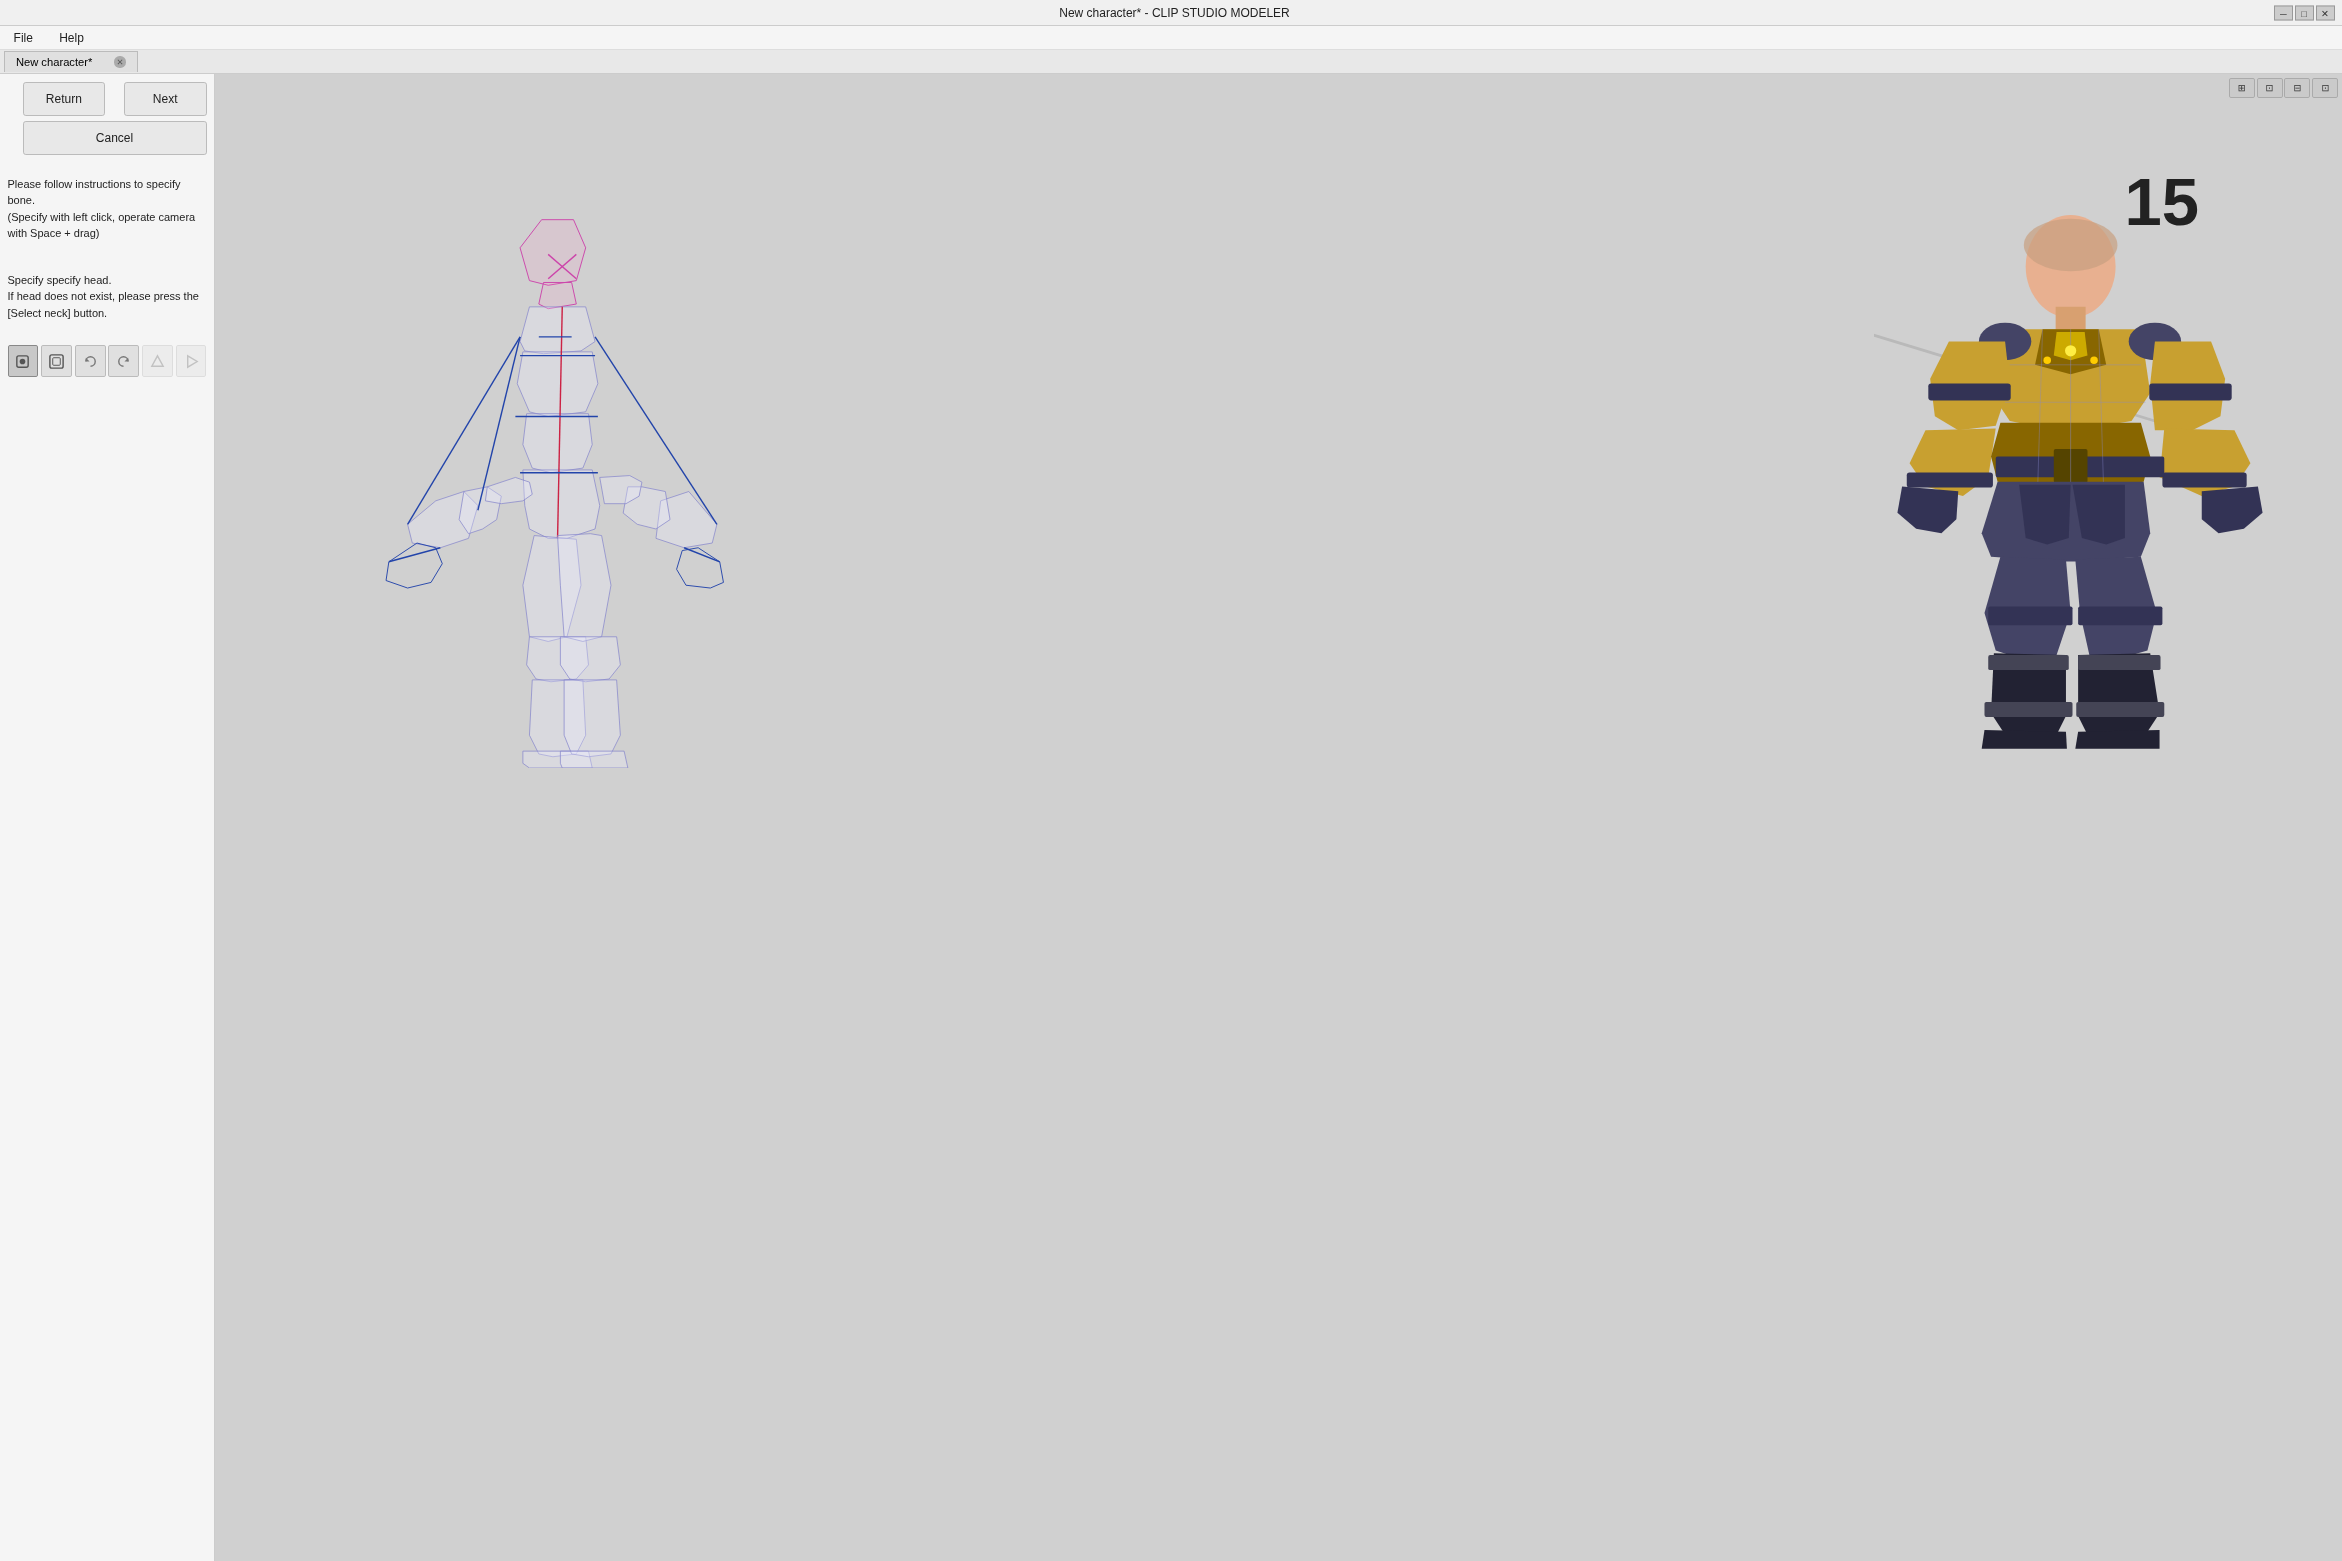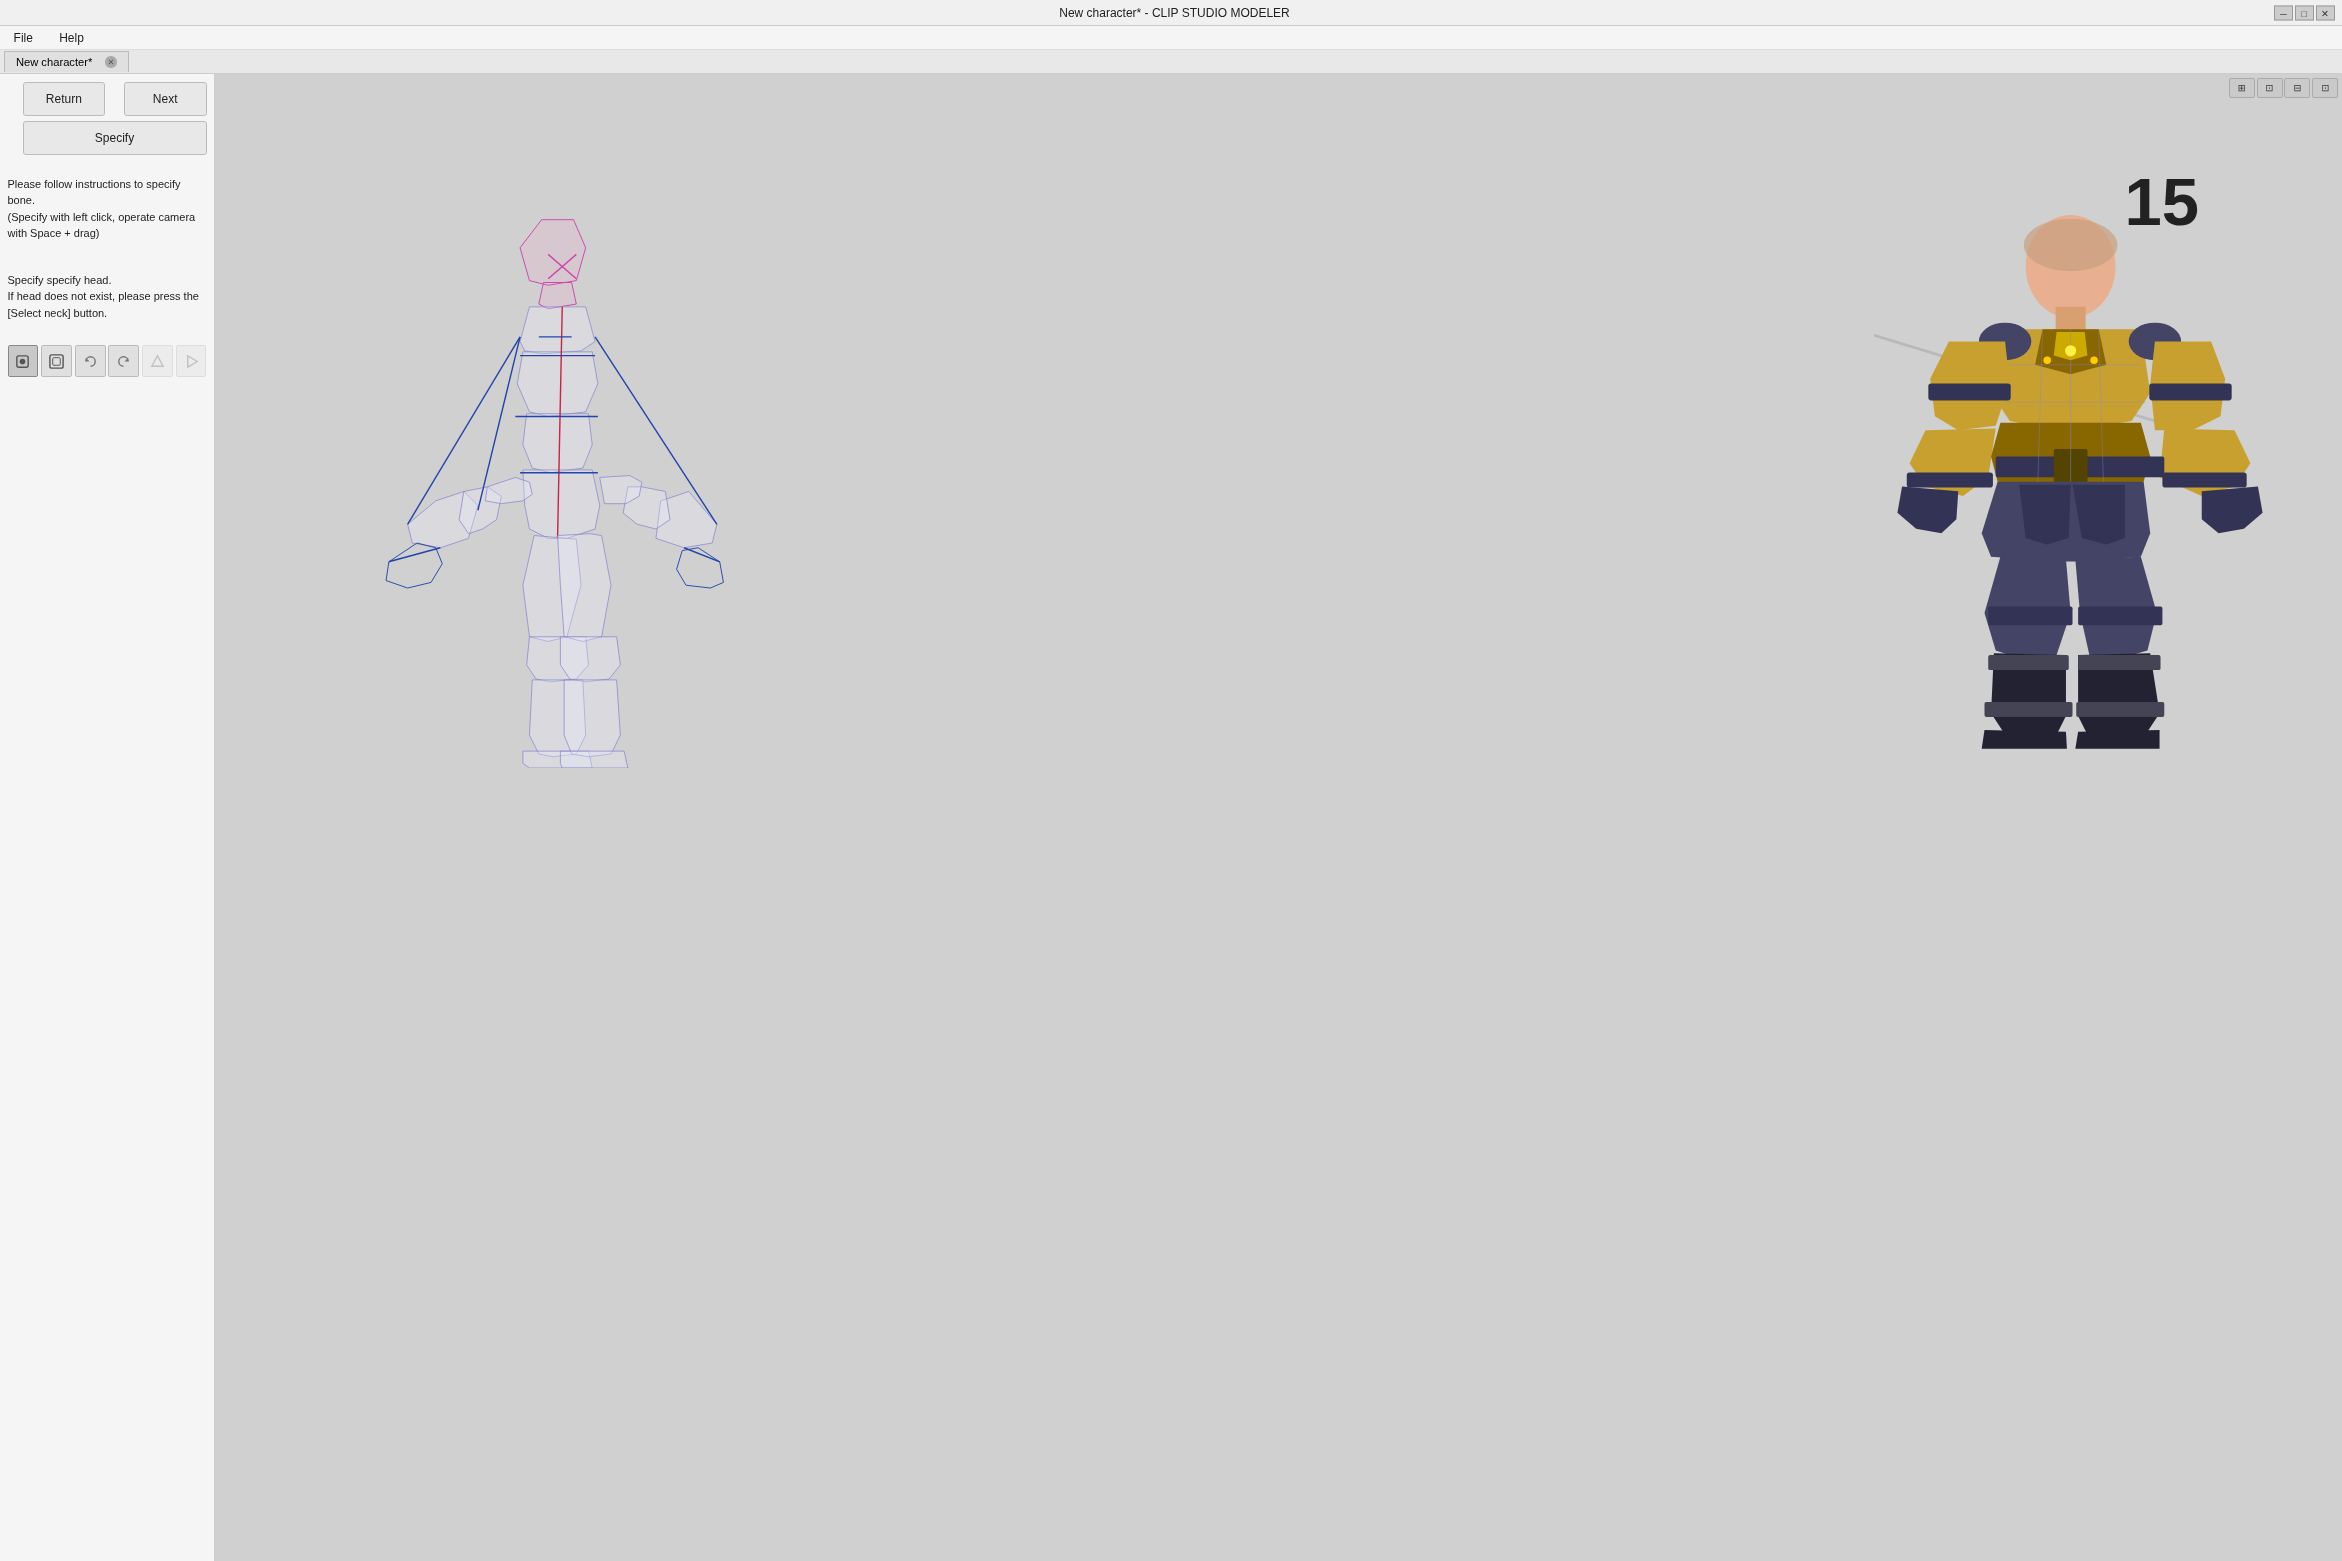--- a/index.html
+++ b/index.html
@@ -79,21 +79,21 @@
     .tab {
       height: 20.6px;
       padding: 0 11.2px;
       background: #e0e0e0;
       border: 0.9px solid #bbb;
       border-bottom: none;
       display: flex;
       align-items: center;
       font-size: 11.2px;
       cursor: pointer;
-      gap: 13px;
+      gap: 22px;
     }
     .tab-close {
       width: 11.2px;
       height: 11.2px;
       border-radius: 50%;
       background: #aaa;
       display: flex;
       align-items: center;
       justify-content: center;
       font-size: 8.4px;
@@ -283,21 +283,21 @@
 <div id="main-layout">
 
   <div id="left-panel">
 
     <div class="btn-row">
       <button class="panel-btn">Return</button>
       <button class="panel-btn">Next</button>
     </div>
 
     <div class="btn-row">
-      <button class="panel-btn">Specify</button>
+      <button class="panel-btn">Cancel</button>
     </div>
 
     <div class="instruction-block">
       <div>Please follow instructions to specify bone.</div>
       <div>(Specify with left click, operate camera with Space + drag)</div>
     </div>
 
     <div class="instruction-block">
       <div>Specify specify head.</div>
       <div>If head does not exist, please press the [Select neck] button.</div>

